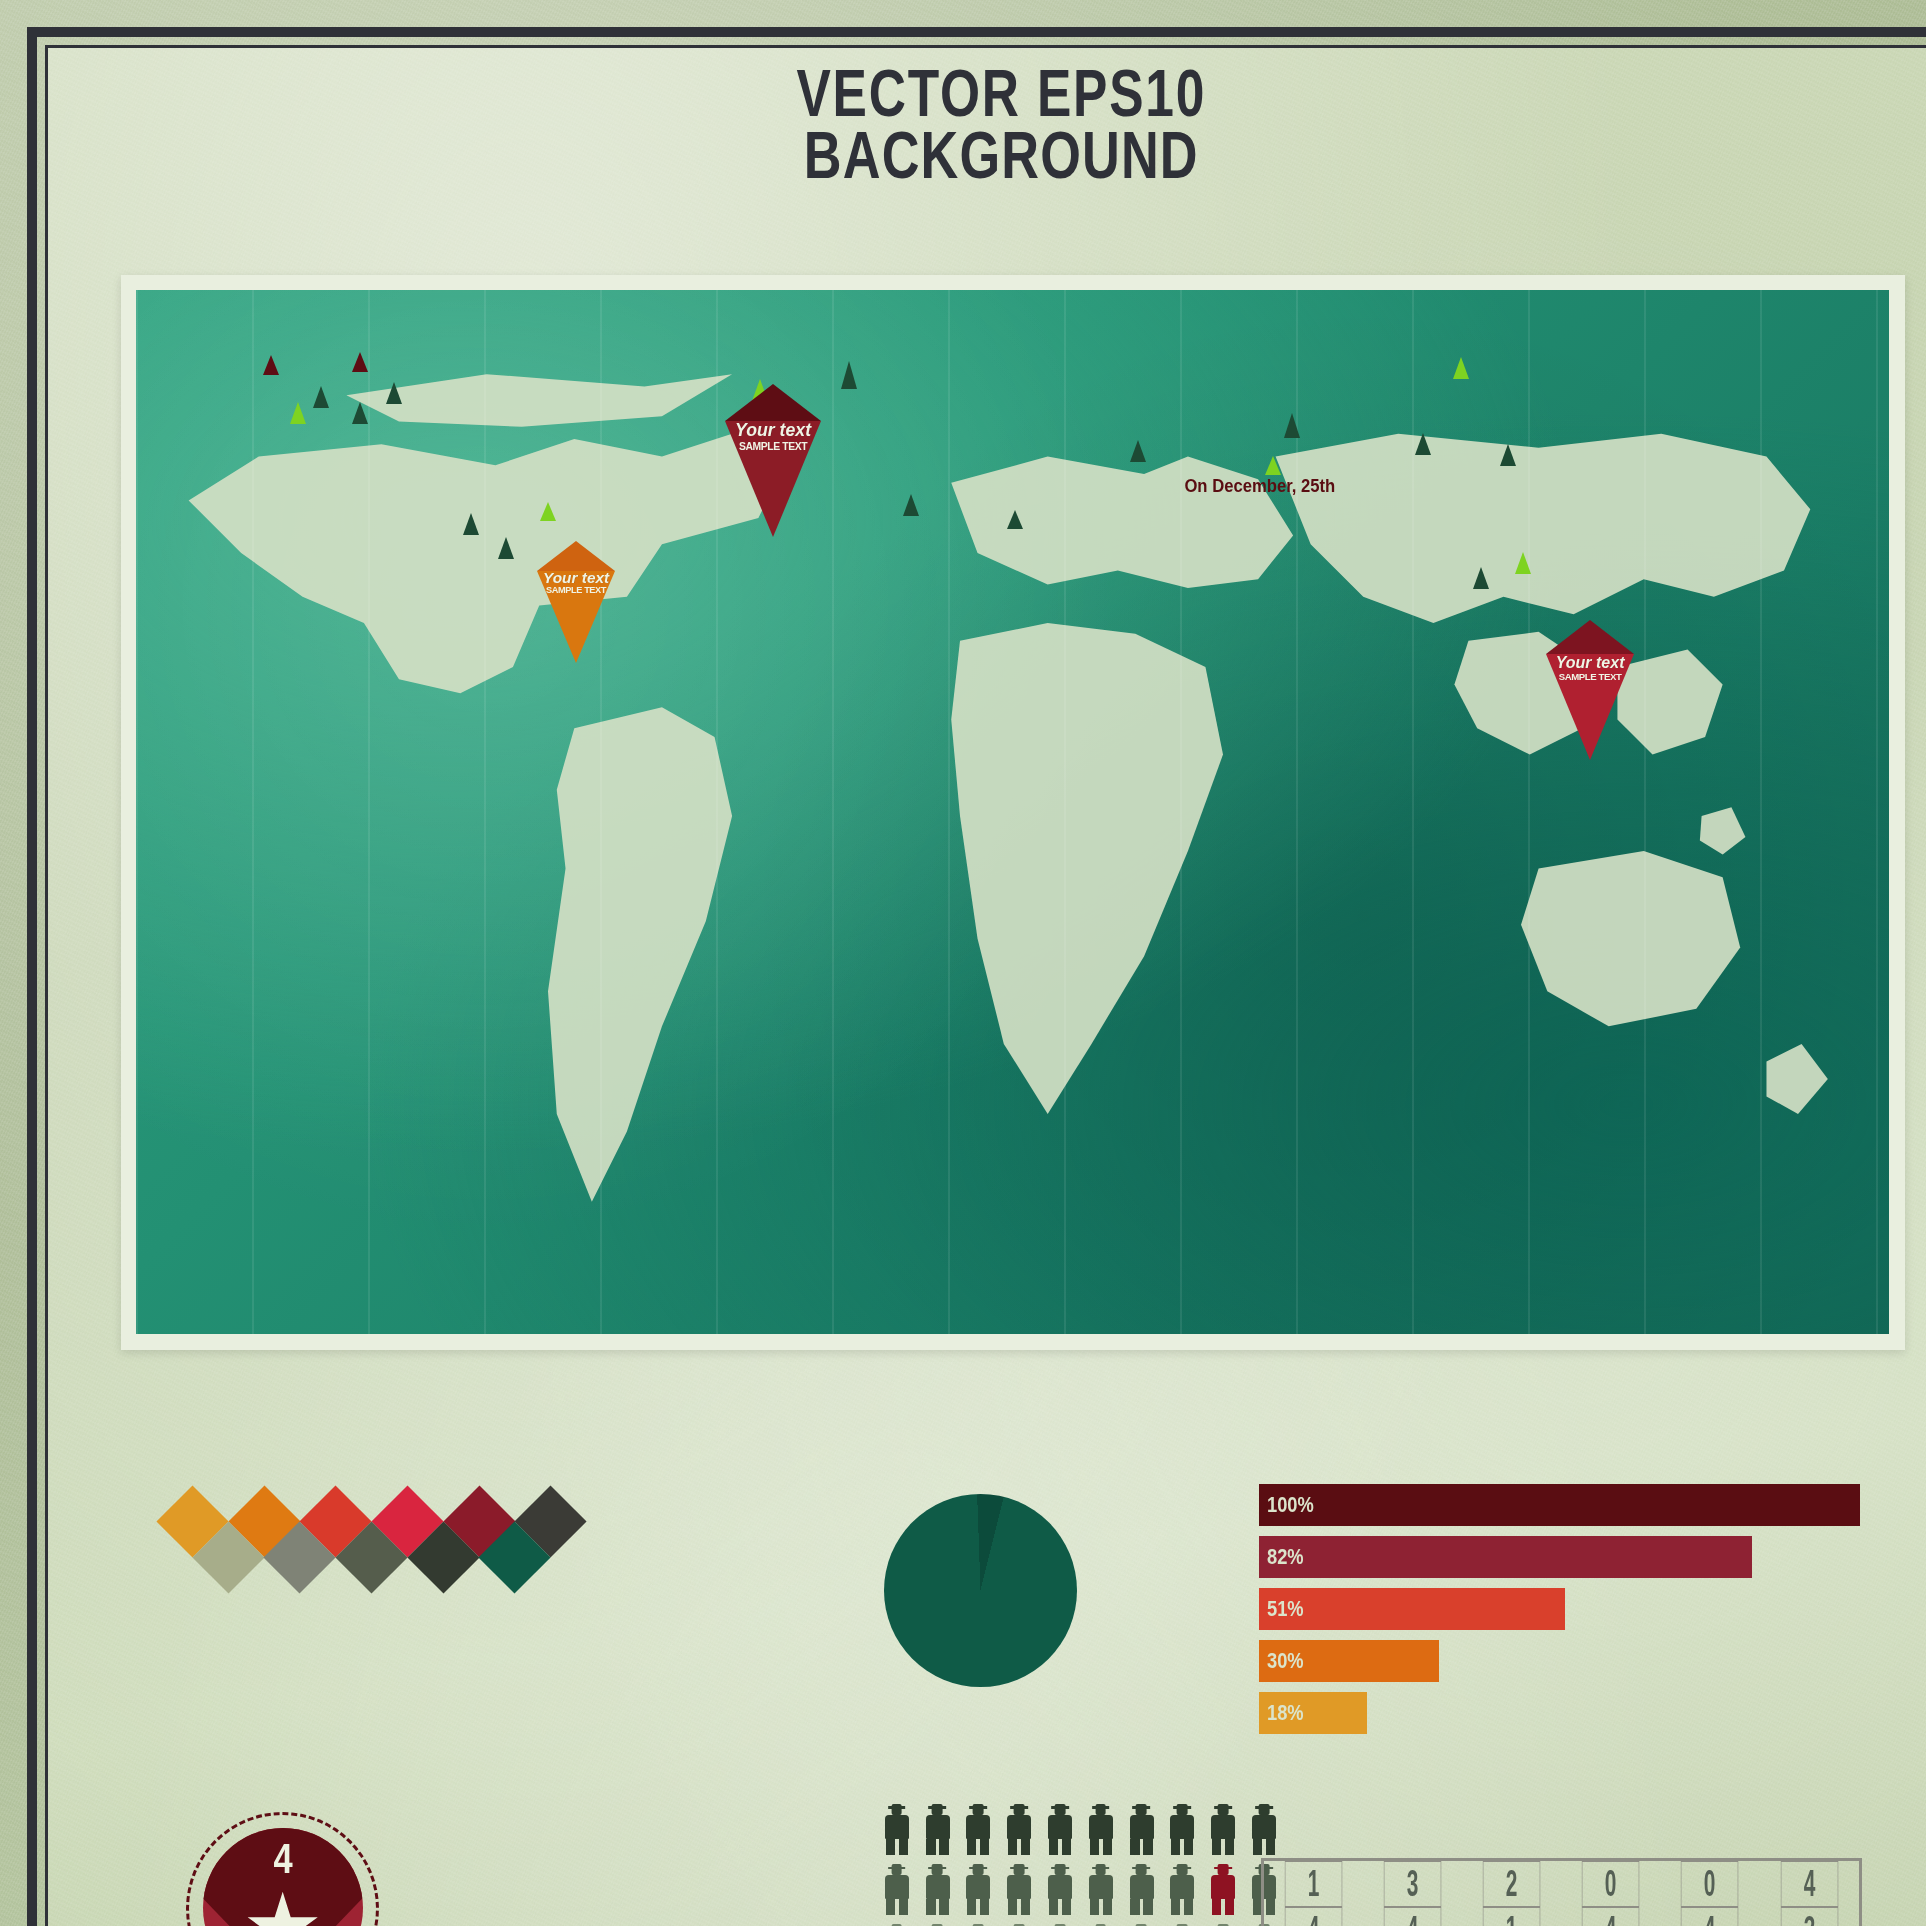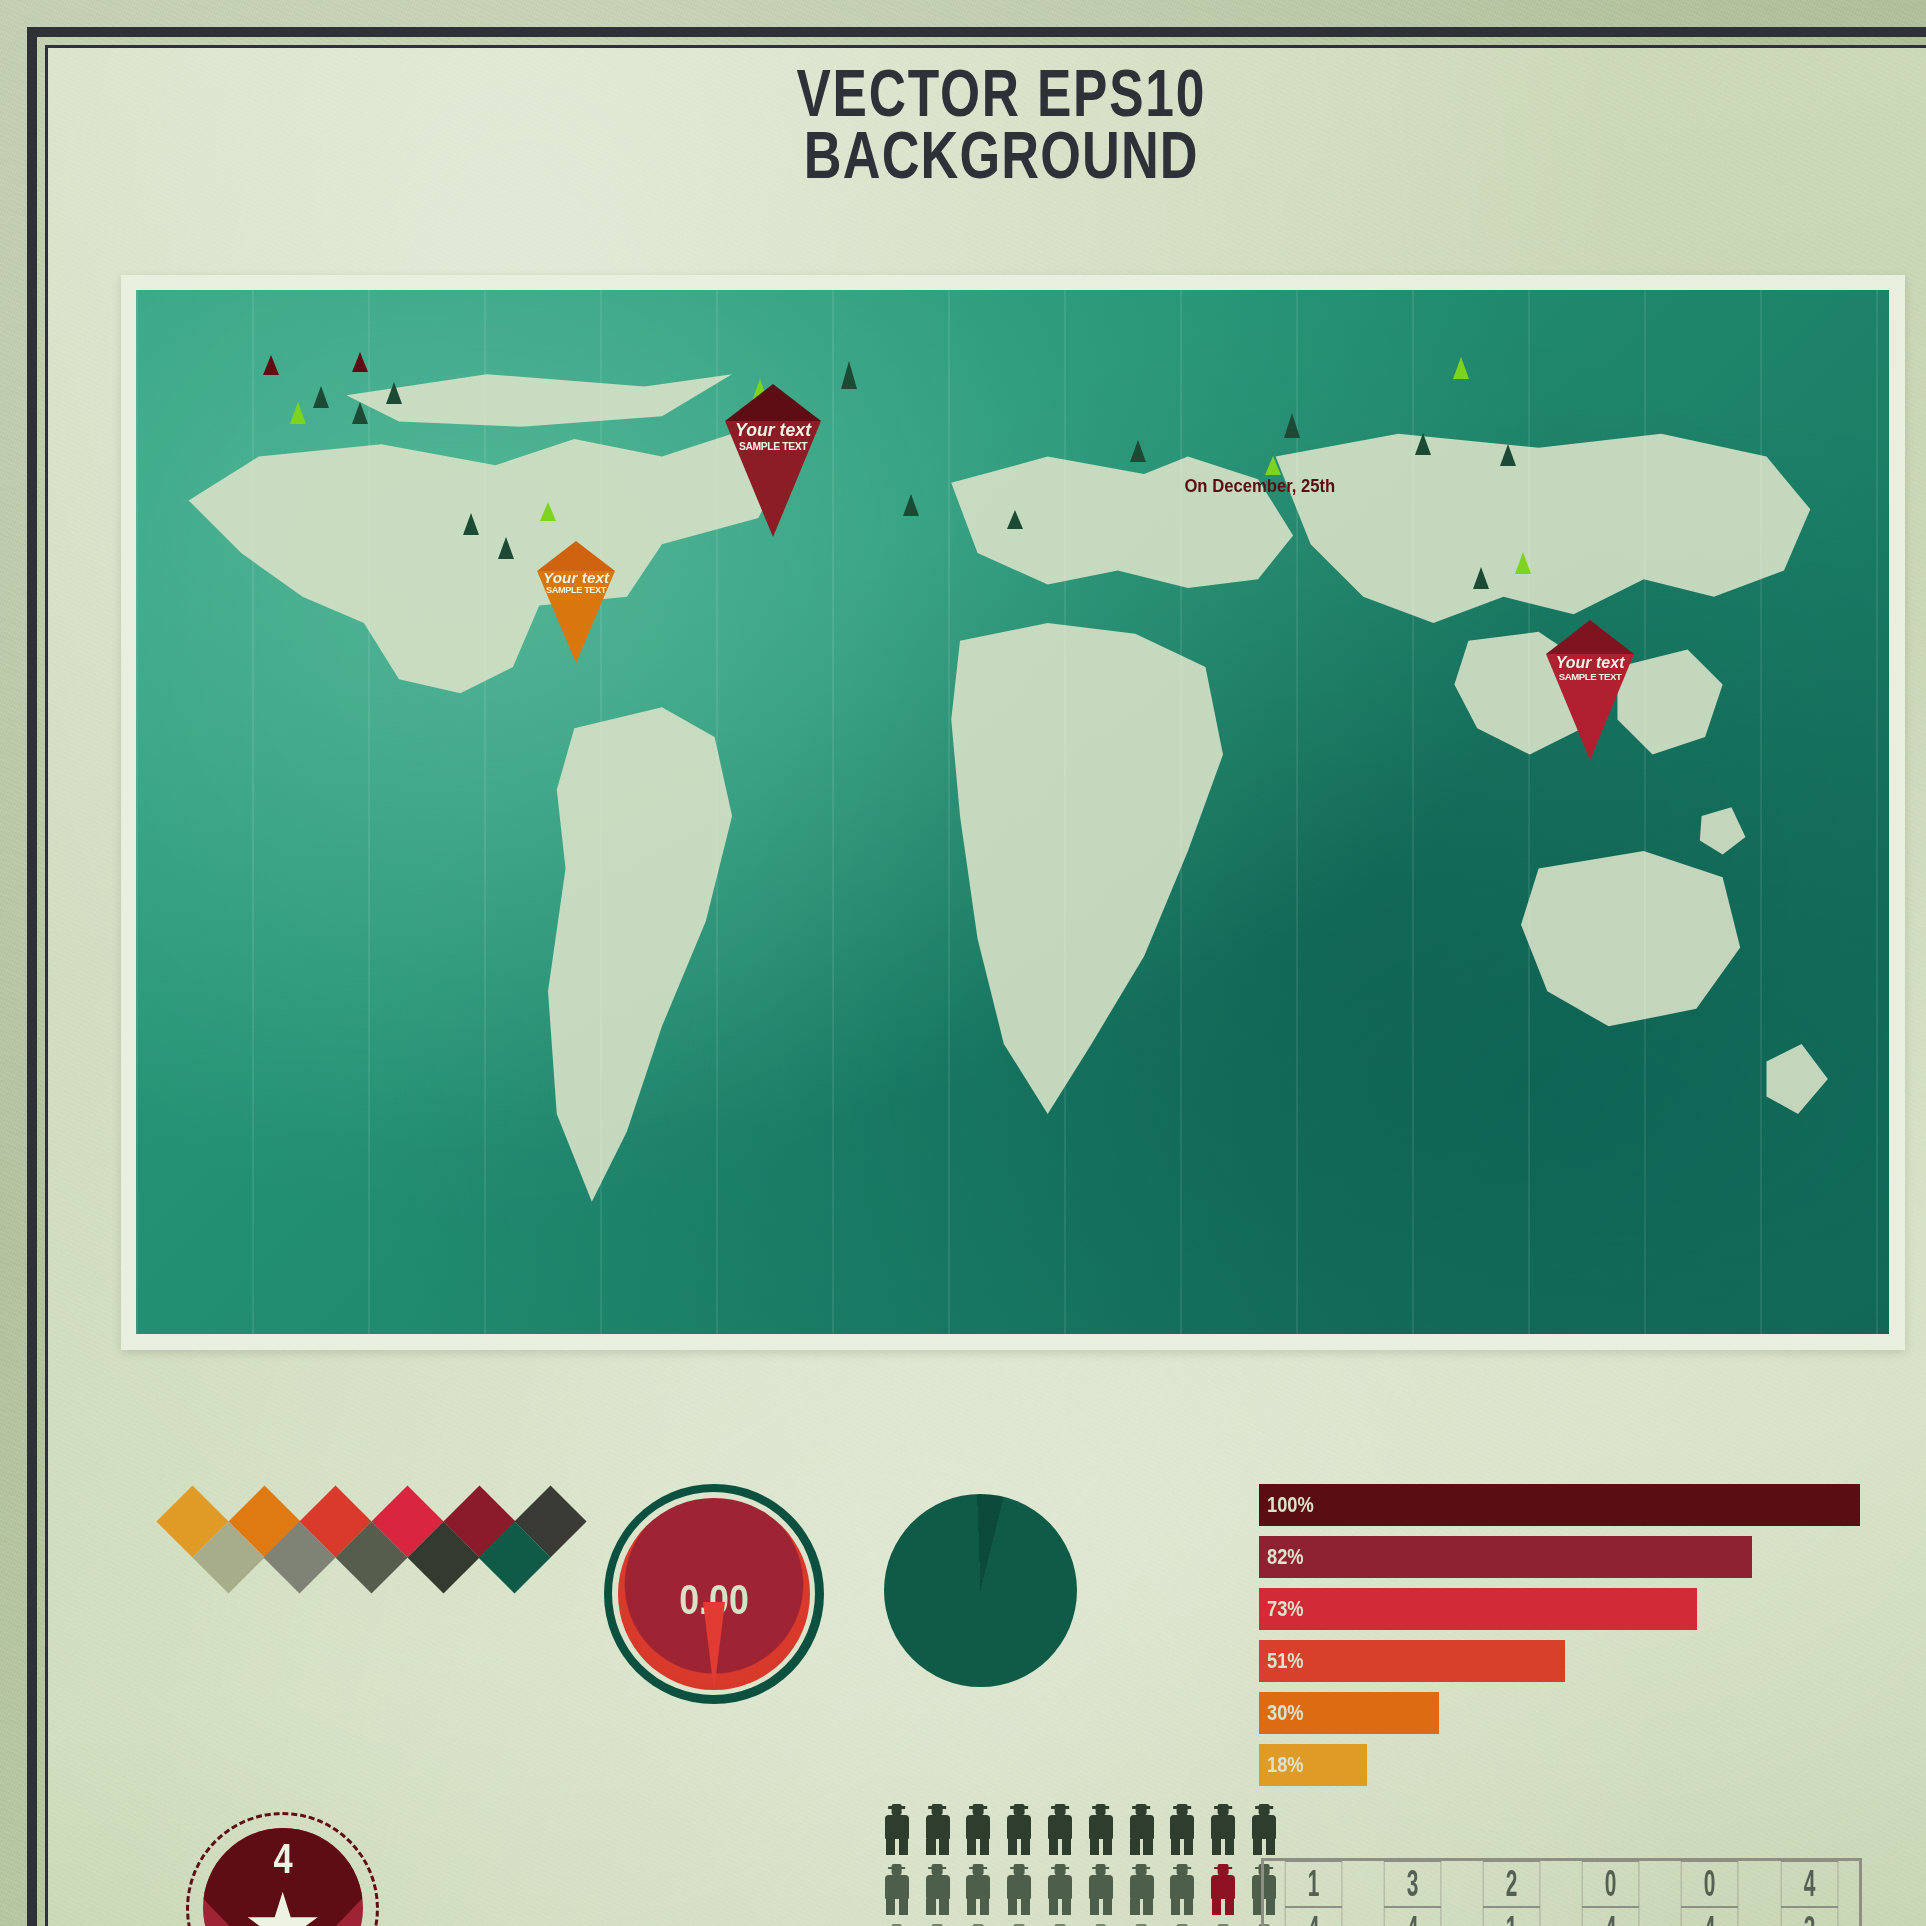--- a/index.html
+++ b/index.html
@@ -288,39 +288,29 @@
             <div class="dia" style="background: rgb(217, 37, 63); left: 215px; top: 0px;"></div>
             <div class="dia" style="background: rgb(139, 27, 42); left: 287px; top: 0px;"></div>
             <div class="dia" style="background: rgb(59, 59, 54); left: 358px; top: 0px;"></div>
             <div class="dia" style="background: rgb(167, 173, 138); left: 36px; top: 36px;"></div>
             <div class="dia" style="background: rgb(127, 131, 118); left: 107px; top: 36px;"></div>
             <div class="dia" style="background: rgb(85, 93, 76); left: 179px; top: 36px;"></div>
             <div class="dia" style="background: rgb(51, 58, 48); left: 251px; top: 36px;"></div>
             <div class="dia" style="background: rgb(15, 91, 71); left: 322px; top: 36px;"></div>
           </div>
 
-        <div id="gauge">
-          <div class="ring"></div>
-          <div class="ring2"></div>
-          <div class="face"></div>
-          <div class="val">0.00</div>
-          <div class="needle"></div>
-        </div>
 
         <div id="pie"></div>
 
         <div id="bars">
             <div class="bar" style="width: 100%; background: rgb(90, 13, 18); text-align: center;">
               <div class="lab">100%</div>
             </div>
             <div class="bar" style="width: 82%; background: rgb(142, 34, 51);">
               <div class="lab">82%</div>
-            </div>
-            <div class="bar" style="width: 73%; background: rgb(210, 43, 54);">
-              <div class="lab">73%</div>
             </div>
             <div class="bar" style="width: 51%; background: rgb(217, 64, 44);">
               <div class="lab">51%</div>
             </div>
             <div class="bar" style="width: 30%; background: rgb(221, 107, 18);">
               <div class="lab">30%</div>
             </div>
             <div class="bar" style="width: 18%; background: rgb(224, 154, 38);">
               <div class="lab">18%</div>
             </div>

